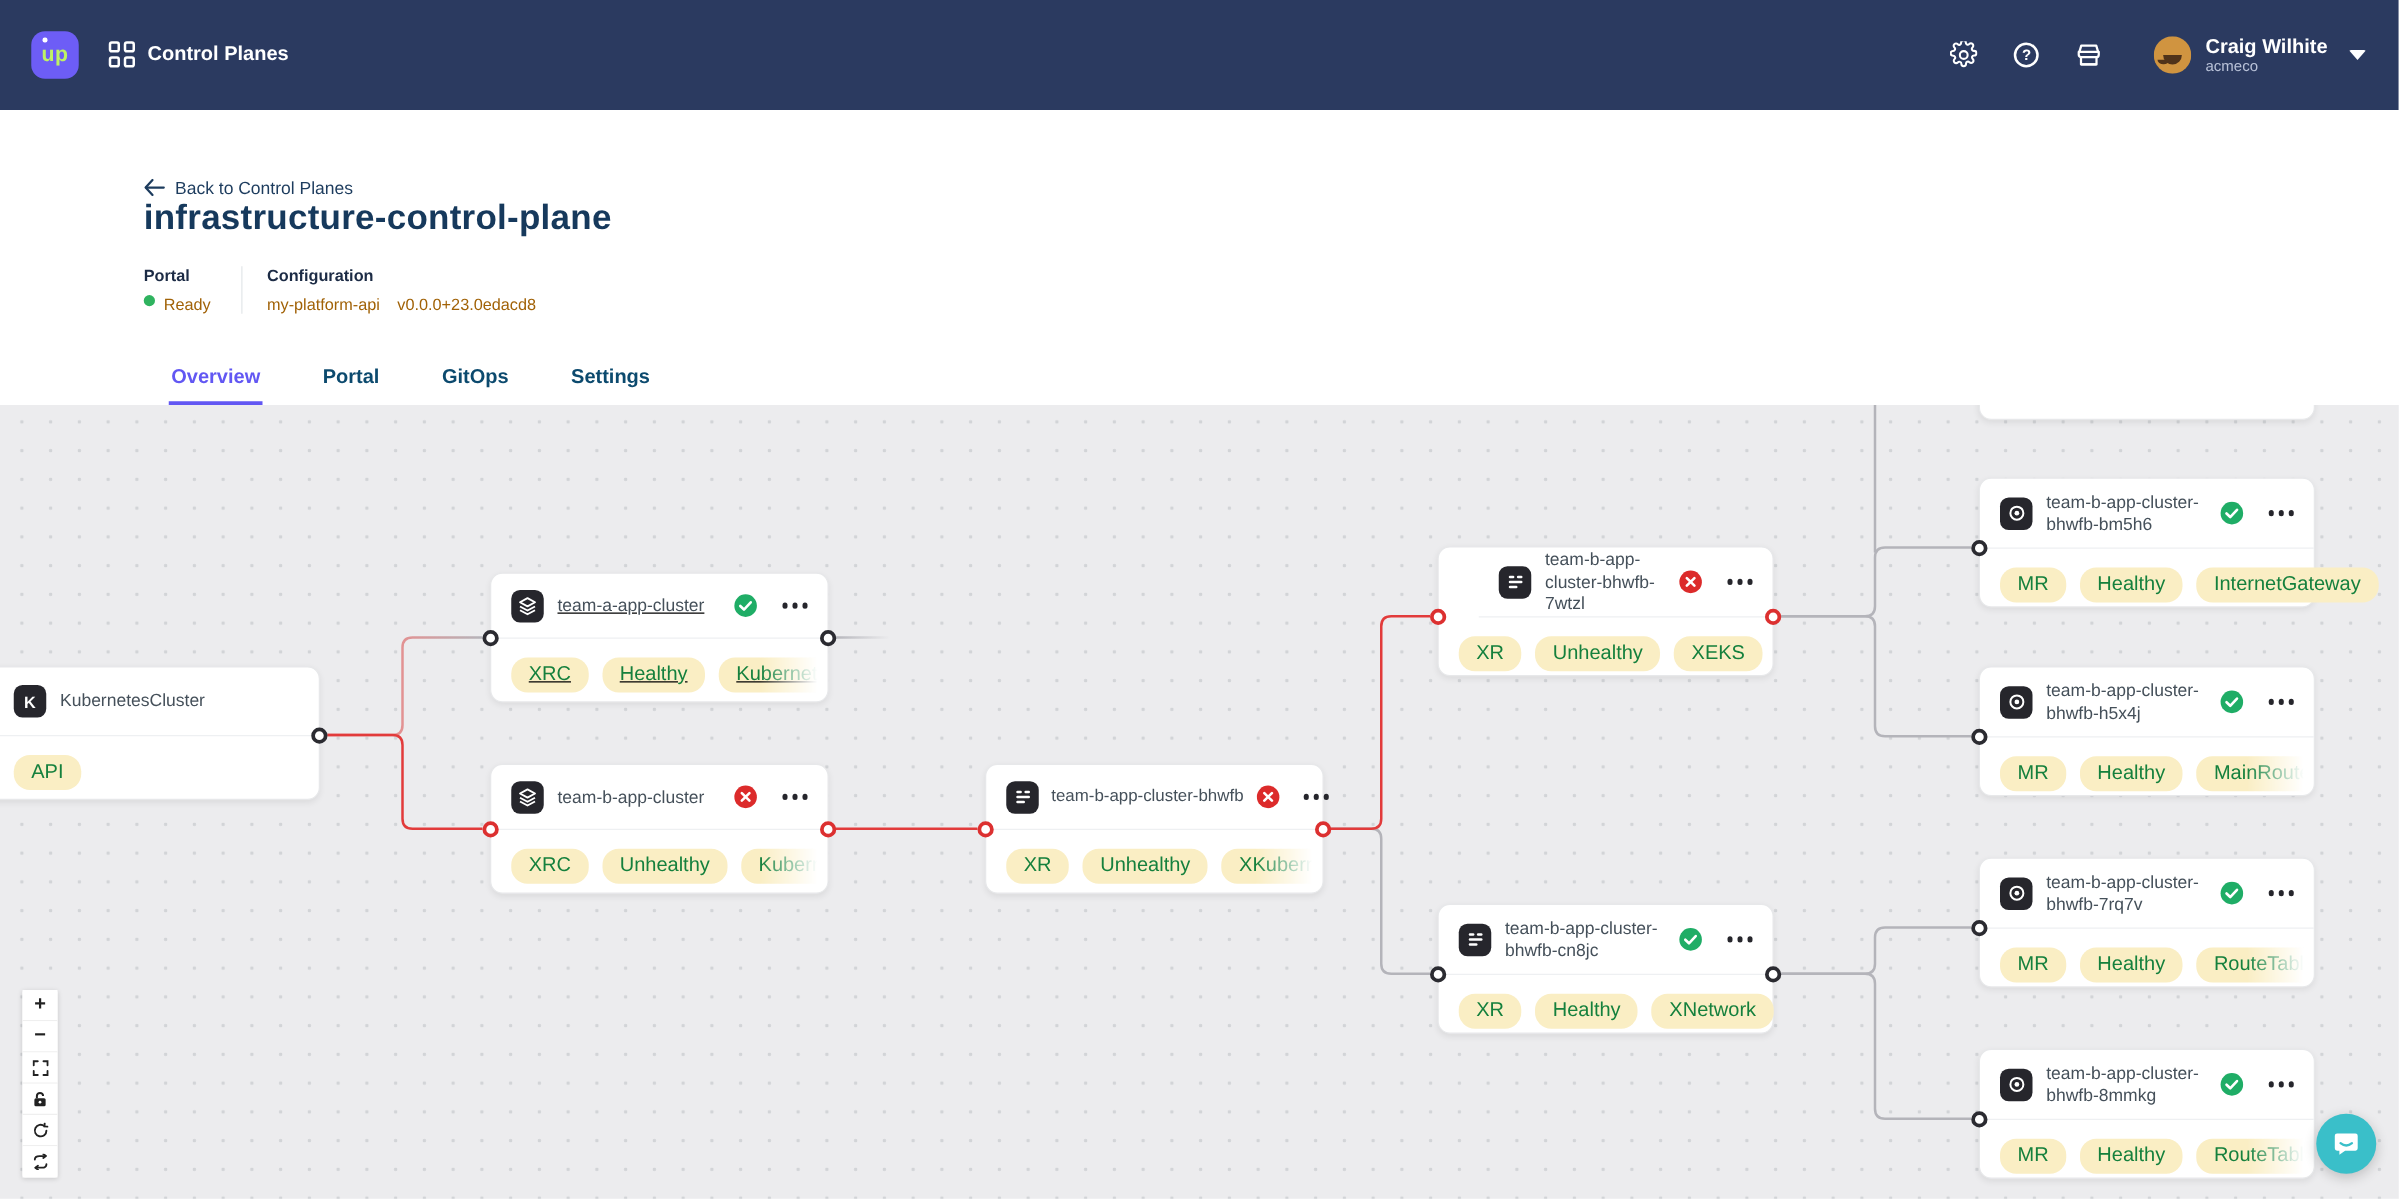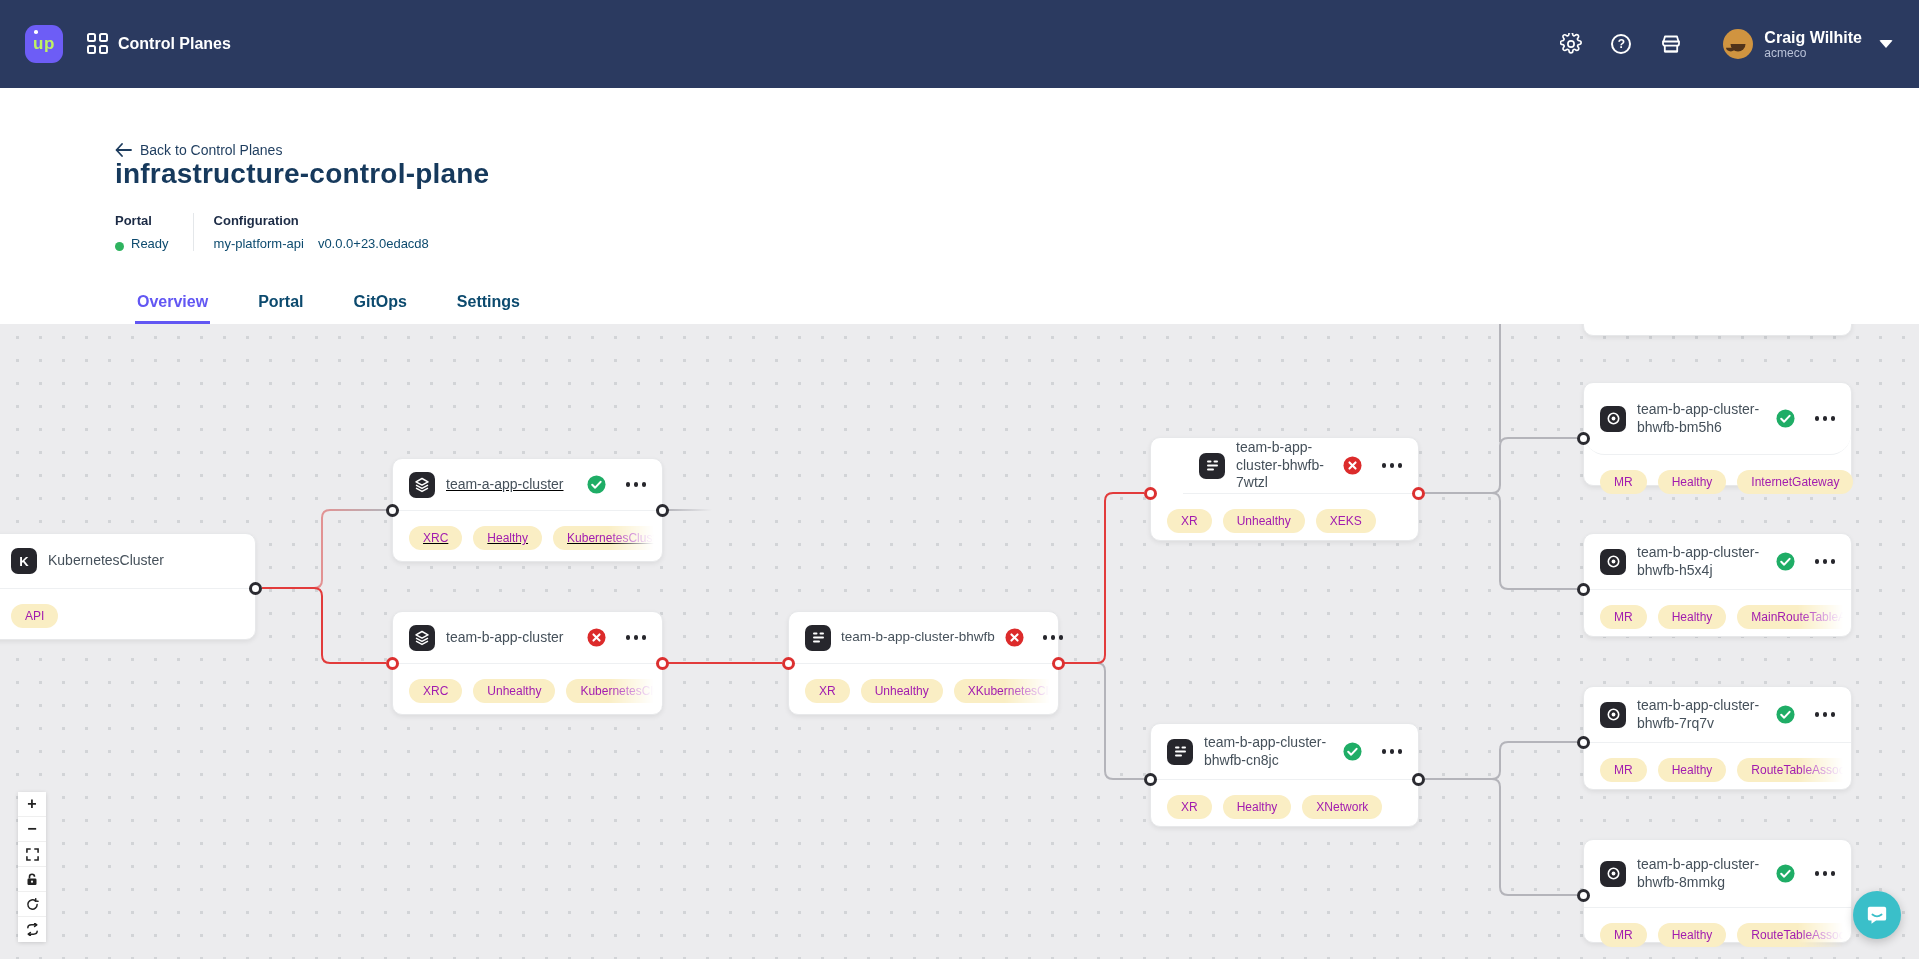--- a/index.html
+++ b/index.html
@@ -24,21 +24,21 @@
   .caret { width:0; height:0; border-left:7px solid transparent; border-right:7px solid transparent; border-top:8px solid #fff; margin-left:6px; border-radius:2px; }
 
   
   .pagehead { height:236px; background:#fff; padding:54px 0 0 115px; position:relative; }
   .backlink { display:flex; align-items:center; gap:8px; color:#1d3c5e; font-size:14px; cursor:pointer; width:max-content; }
   .backlink svg { display:block; }
   .ptitle { font-size:28px; font-weight:700; color:#16395c; letter-spacing:.2px; }
   .meta { display:flex; margin-top:23px; align-items:flex-start; }
   .meta .col { display:flex; flex-direction:column; gap:8px; }
   .mlabel { font-size:13px; font-weight:700; color:#1c2b45; }
-  .mval { font-size:13px; color:#0c4a6e; display:flex; align-items:flex-end; gap:7px; }
+  .mval { font-size:13px; color:#a16207; display:flex; align-items:flex-start; gap:7px; }
   .dot-green { width:9px; height:9px; border-radius:50%; background:#2fb35f; display:inline-block; }
   .vdiv { width:1px; background:#e4e7ea; align-self:stretch; margin:0 20px 0 24px; }
   .cfgrow { display:flex; gap:14px; }
   .tabs { position:absolute; left:137px; bottom:0; display:flex; gap:50px; }
   .tab { font-size:16px; font-weight:700; color:#0c4a6e; padding-bottom:13px; cursor:pointer; position:relative; }
   .tab.active { color:#6257f3; }
   .tab.active::after { content:""; position:absolute; left:-2px; right:-2px; bottom:0; height:3px; background:#6257f3; }
 
   
   .canvas { position:absolute; left:0; top:324px; width:1919px; height:635px; overflow:hidden;
@@ -52,21 +52,21 @@
   .nhead { display:flex; align-items:center; padding:0 16px; gap:11px; border-bottom:1px solid #eef0f2; }
   .nicon { width:26px; height:26px; border-radius:7px; background:#26262c; color:#fff; flex:0 0 auto;
            display:flex; align-items:center; justify-content:center; font-size:13px; font-weight:700; }
   .nlabel { font-size:14px; color:#45505a; line-height:1.25; }
   .nowrap { white-space:nowrap; }
   .wrap2 { width:160px; overflow-wrap:anywhere; }
   .nstatus { width:19px; height:19px; margin-left:auto; flex:0 0 auto; }
   .nmenu { display:flex; gap:3.5px; margin-left:9px; cursor:pointer; flex:0 0 auto; padding:4px 0; }
   .nmenu i { width:4.5px; height:4.5px; border-radius:50%; background:#26262c; display:block; }
   .nbadges { display:flex; gap:11px; padding:15px 16px; align-items:center; }
-  .badge { background:#faeec4; color:#a21caf; font-size:12px; padding:5px 14px; border-radius:13px; white-space:nowrap; flex:0 0 auto; }
+  .badge { background:#faeec4; color:#15803d; font-size:16px; padding:5px 14px; border-radius:13px; white-space:nowrap; flex:0 0 auto; }
   .truncfade { -webkit-mask-image:linear-gradient(90deg,#000 80%,rgba(0,0,0,0) 97%);
                        mask-image:linear-gradient(90deg,#000 80%,rgba(0,0,0,0) 97%); }
   .handle { position:absolute; width:13px; height:13px; border-radius:50%; background:#fff; border:3.5px solid #2b2b31; z-index:5; }
   .handle.red { border-color:#dc3030; }
   .handle.hl { left:-7px; } .handle.hr { right:-7px; }
 
   
   .flowctrl { position:absolute; left:18px; top:468px; width:28px; background:#fff; z-index:10;
               box-shadow:0 1px 4px rgba(0,0,0,.15); border-radius:2px; }
   .fbtn { width:28px; height:25px; display:flex; align-items:center; justify-content:center; border-bottom:1px solid #efefef;
@@ -345,21 +345,21 @@
     <div class="nbadges">
       <span class="badge">XR</span>
       <span class="badge">Healthy</span>
       <span class="badge">XNetwork</span>
     </div>
     <span class="handle hl" style="top:49px"></span>
     <span class="handle hr" style="top:49px"></span>
   </div>
 
   <div class="node" style="left:1583px; top:58px; width:269px; height:104px;">
-    <div class="nhead" style="height:72px;border-radius:21px;">
+    <div class="nhead" style="height:56px;">
       <span class="nicon">
         <svg width="15" height="15" viewBox="0 0 15 15">
             <circle cx="7.5" cy="7.5" r="5.2" fill="none" stroke="#fff" stroke-width="1.6"></circle>
             <circle cx="7.5" cy="7.5" r="1.9" fill="#fff"></circle>
           </svg>
       </span>
       <span class="nlabel wrap2">team-b-app-cluster-bhwfb-bm5h6</span>
       <svg class="nstatus" viewBox="0 0 20 20">
           <circle cx="10" cy="10" r="9.5" fill="#1fad66"></circle>
           <path d="M5.5 10.3 8.6 13.3 14.3 7.2" stroke="#fff" stroke-width="2.2" fill="none" stroke-linecap="round" stroke-linejoin="round"></path>
@@ -426,21 +426,21 @@
     </div>
     <div class="nbadges truncfade">
       <span class="badge">MR</span>
       <span class="badge">Healthy</span>
       <span class="badge">RouteTableAssociation</span>
     </div>
     <span class="handle hl" style="top:49px"></span>
   </div>
 
   <div class="node" style="left:1583px; top:515px; width:269px; height:104px;">
-    <div class="nhead" style="height:68px;">
+    <div class="nhead" style="height:56px;">
       <span class="nicon">
         <svg width="15" height="15" viewBox="0 0 15 15">
             <circle cx="7.5" cy="7.5" r="5.2" fill="none" stroke="#fff" stroke-width="1.6"></circle>
             <circle cx="7.5" cy="7.5" r="1.9" fill="#fff"></circle>
           </svg>
       </span>
       <span class="nlabel wrap2">team-b-app-cluster-bhwfb-8mmkg</span>
       <svg class="nstatus" viewBox="0 0 20 20">
           <circle cx="10" cy="10" r="9.5" fill="#1fad66"></circle>
           <path d="M5.5 10.3 8.6 13.3 14.3 7.2" stroke="#fff" stroke-width="2.2" fill="none" stroke-linecap="round" stroke-linejoin="round"></path>

